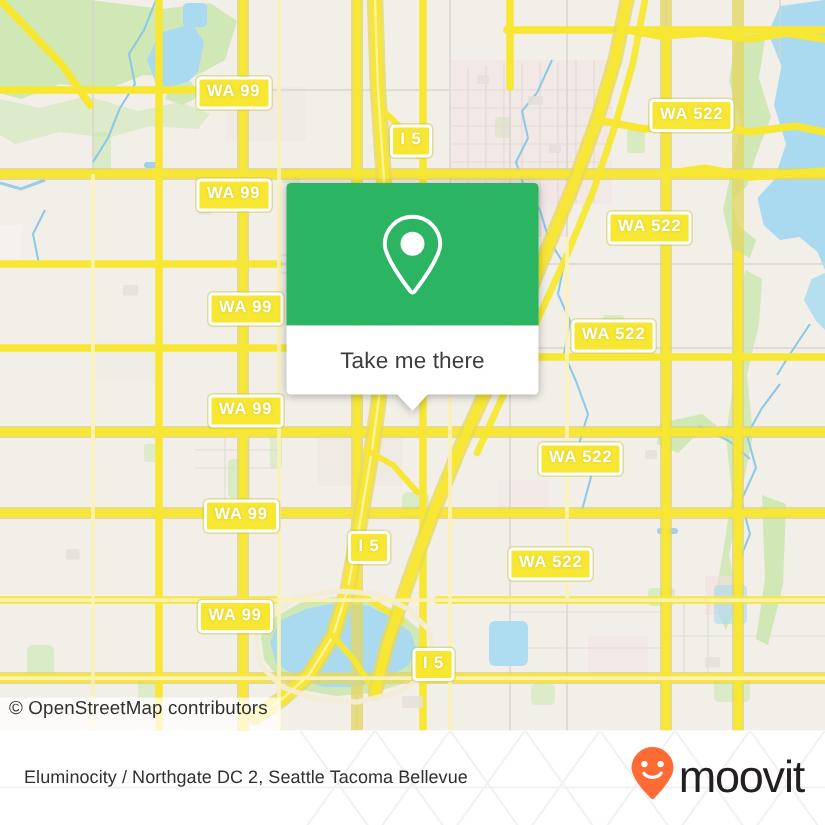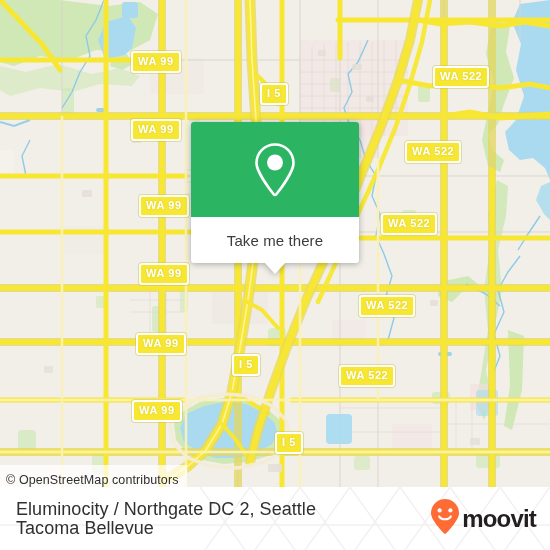--- a/index.html
+++ b/index.html
@@ -32,21 +32,21 @@
   }
   #map svg { display: block; }
 
   .attribution {
     position: absolute;
     left: 0;
     bottom: 0;
     height: 22px;
     padding: 0 8px 0 6px;
     display: flex;
-    align-items: flex-end;
+    align-items: flex-start;
     background: rgba(255,255,255,0.72);
     font-size: 12.5px;
     color: #2f2f2f;
     letter-spacing: 0.1px;
     white-space: nowrap;
   }
   .attribution .osm-strong { font-weight: 400; }
 
   
   .shield {
@@ -128,38 +128,38 @@
     position: relative;
     width: 550px;
     height: 63px;
     display: flex;
     align-items: center;
     justify-content: space-between;
     padding: 0 14px 0 16px;
     box-sizing: border-box;
   }
   #footer-title {
-    font-size: 18px;
+    font-size: 12px;
     line-height: 19px;
     color: #303030;
     max-width: 365px;
     letter-spacing: 0.05px;
   }
   .brand {
     display: flex;
     align-items: center;
     gap: 2px;
     flex: none;
   }
   .brand-word {
-    font-size: 24px;
+    font-size: 30px;
     line-height: 30px;
     color: #231f20;
     letter-spacing: -0.8px;
-    font-weight: bold;
+    font-weight: normal;
   }
 </style>
 </head>
 <body>
 
 <div id="app">
 
   <div id="map">
 
     <svg width="550" height="487" viewBox="0 0 550 487">

